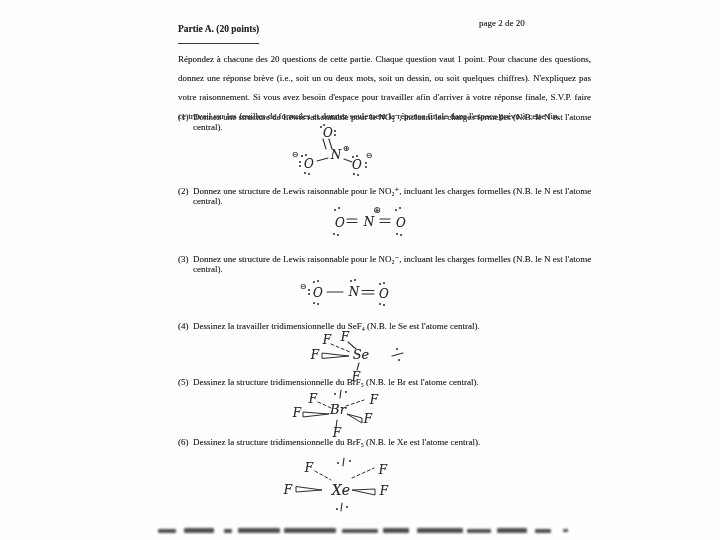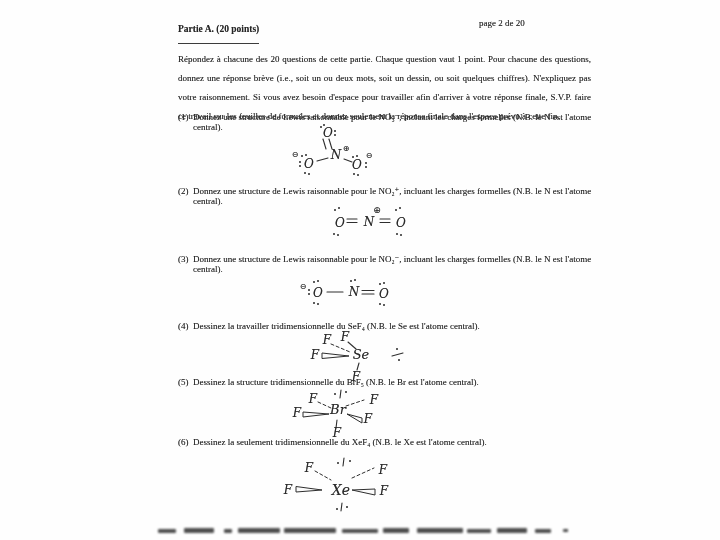--- a/index.html
+++ b/index.html
@@ -173,21 +173,21 @@
     <text class="atom" x="27" y="16" font-size="12" text-anchor="middle">F</text>
     <text class="atom" x="11" y="30" font-size="12" text-anchor="middle">F</text>
     <text class="atom" x="52" y="27" font-size="13" text-anchor="middle">Br</text>
     <text class="atom" x="88" y="17" font-size="12" text-anchor="middle">F</text>
     <text class="atom" x="82" y="36" font-size="12" text-anchor="middle">F</text>
     <text class="atom" x="51" y="50" font-size="12" text-anchor="middle">F</text>
   </svg>
 
   <div class="question" style="top:437px">
     <span class="qnum">(6)</span>
-    <span>Dessinez la seulement tridimensionnelle du XeF₄ (N.B. le Xe est l'atome central).</span>
+    <span>Dessinez la structure tridimensionnelle du BrF₅ (N.B. le Xe est l'atome central).</span>
   </div>
   <svg class="structure" style="left:278px;top:450px" width="118" height="66" viewBox="0 0 118 66">
     <g>
       <line class="bond" x1="66" y1="8" x2="65" y2="16"></line>
       <line class="bond dash" x1="37" y1="21" x2="53" y2="30"></line>
       <polygon class="wedge" points="18,36.5 18,42 44,40"></polygon>
       <line class="bond dash" x1="74" y1="28" x2="96" y2="18"></line>
       <polygon class="wedge" points="74,40 97,39 97,45"></polygon>
       <line class="bond" x1="64" y1="53" x2="63" y2="61"></line>
     </g>

